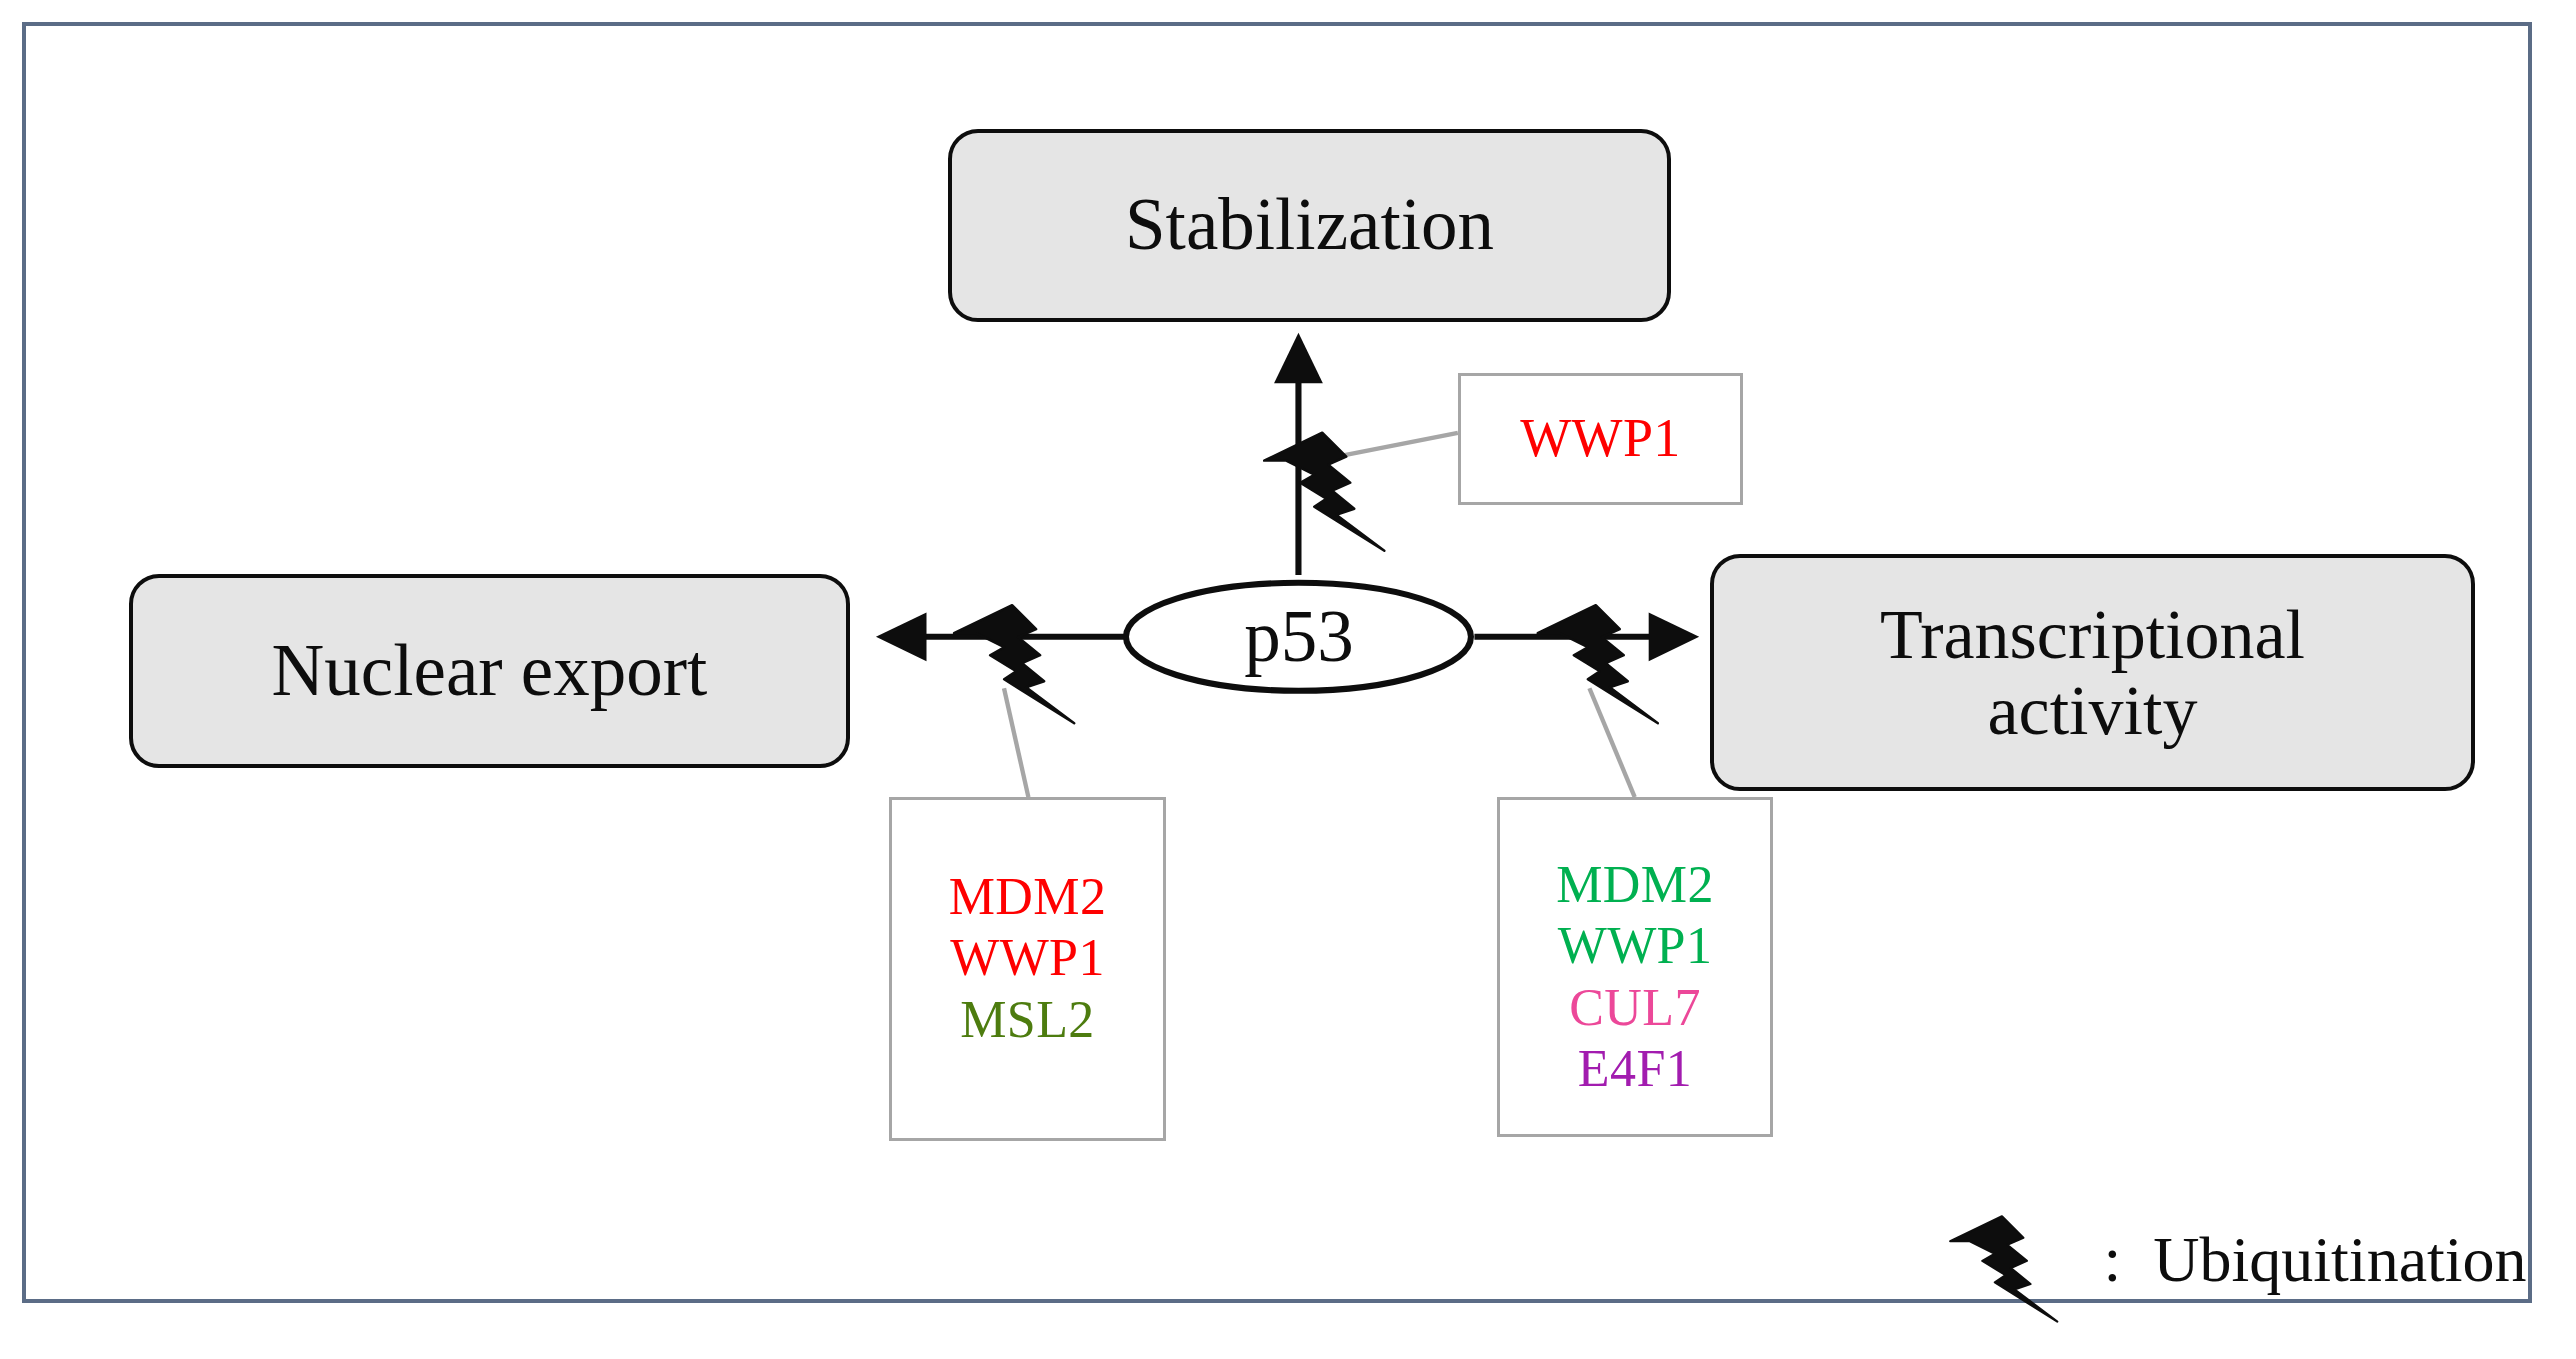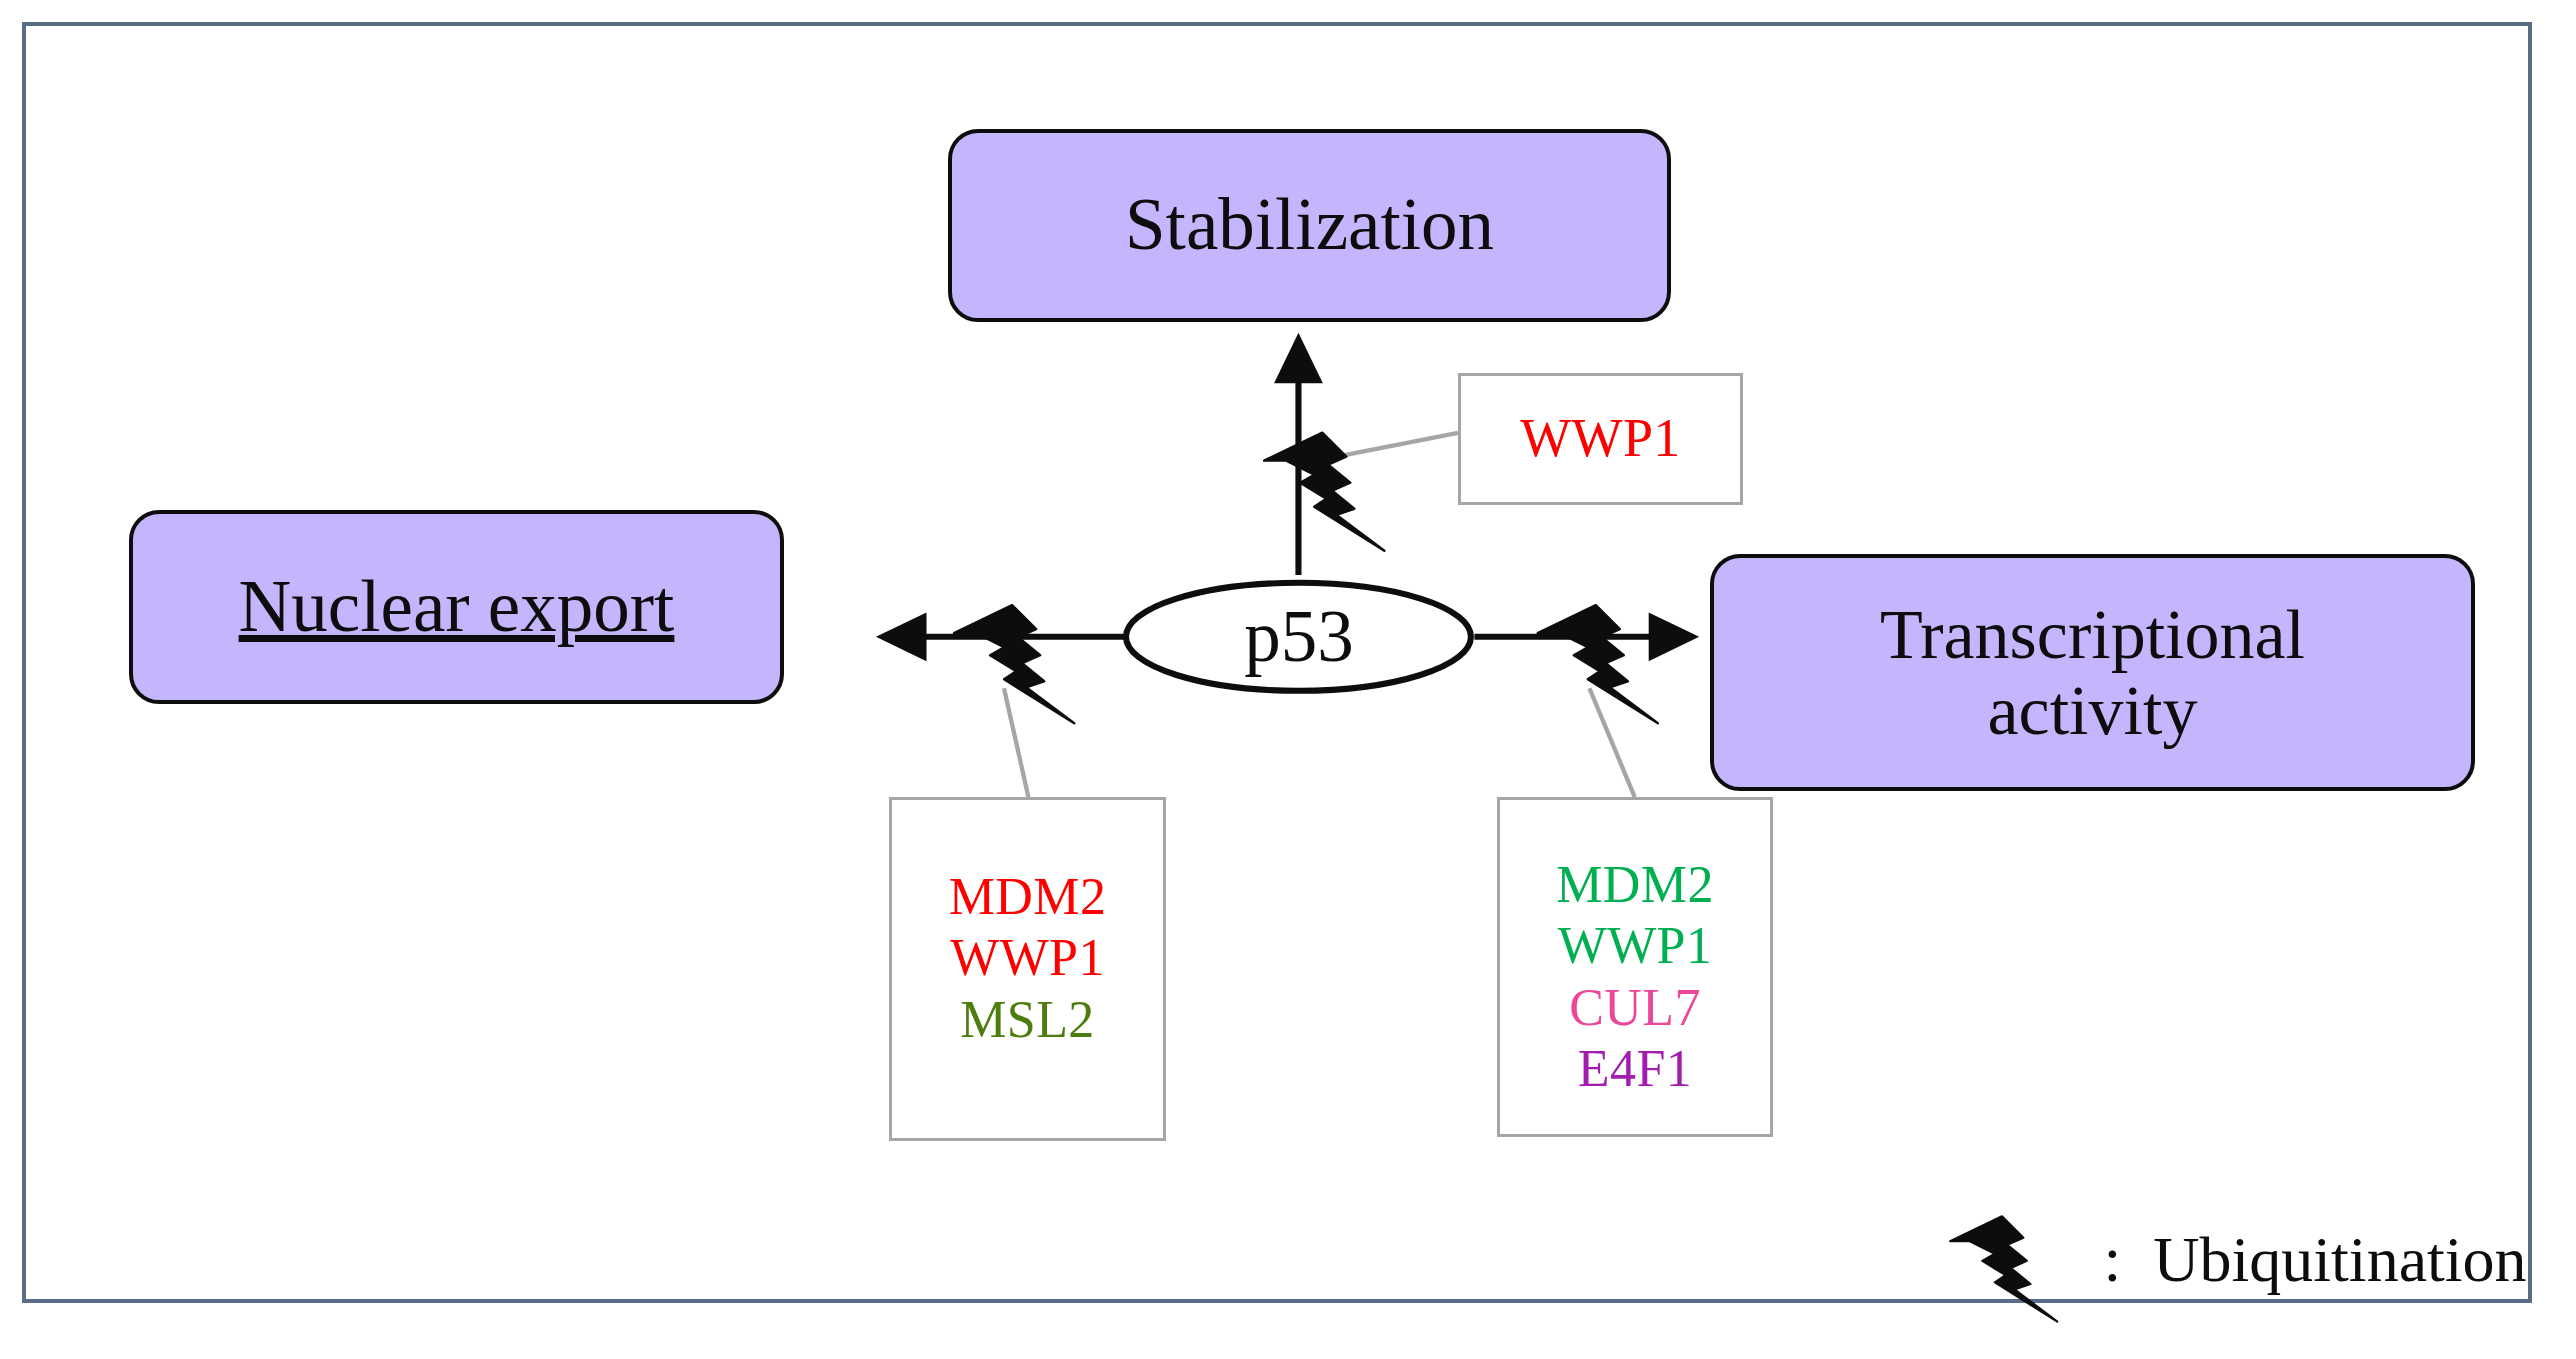--- a/index.html
+++ b/index.html
@@ -36,39 +36,38 @@
     top: 0;
     width: 2576px;
     height: 1359px;
     pointer-events: none;
   }
   
   .outcome-box {
     position: absolute;
     border: 4.4px solid #0d0d0d;
     border-radius: 30px;
-    background: #c4b5fd;
+    background: #e5e5e5;
     box-sizing: border-box;
     display: flex;
     align-items: center;
     justify-content: center;
     text-align: center;
     color: #0d0d0d;
     line-height: 1.08;
   }
   #box-stabilization {
     left: 948px; top: 129px;
     width: 723px; height: 193px;
     font-size: 73px;
   }
   #box-nuclear-export {
-    left: 129px; top: 510px;
-    width: 655px; height: 194px;
+    left: 129px; top: 574px;
+    width: 721px; height: 194px;
     font-size: 73px;
-    text-decoration: underline;
   }
   #box-transcriptional {
     left: 1710px; top: 554px;
     width: 765px; height: 237px;
     font-size: 70px;
   }
   .outcome-label { display: block; }
   .outcome-label-two-line { white-space: pre-line; }
 
   

